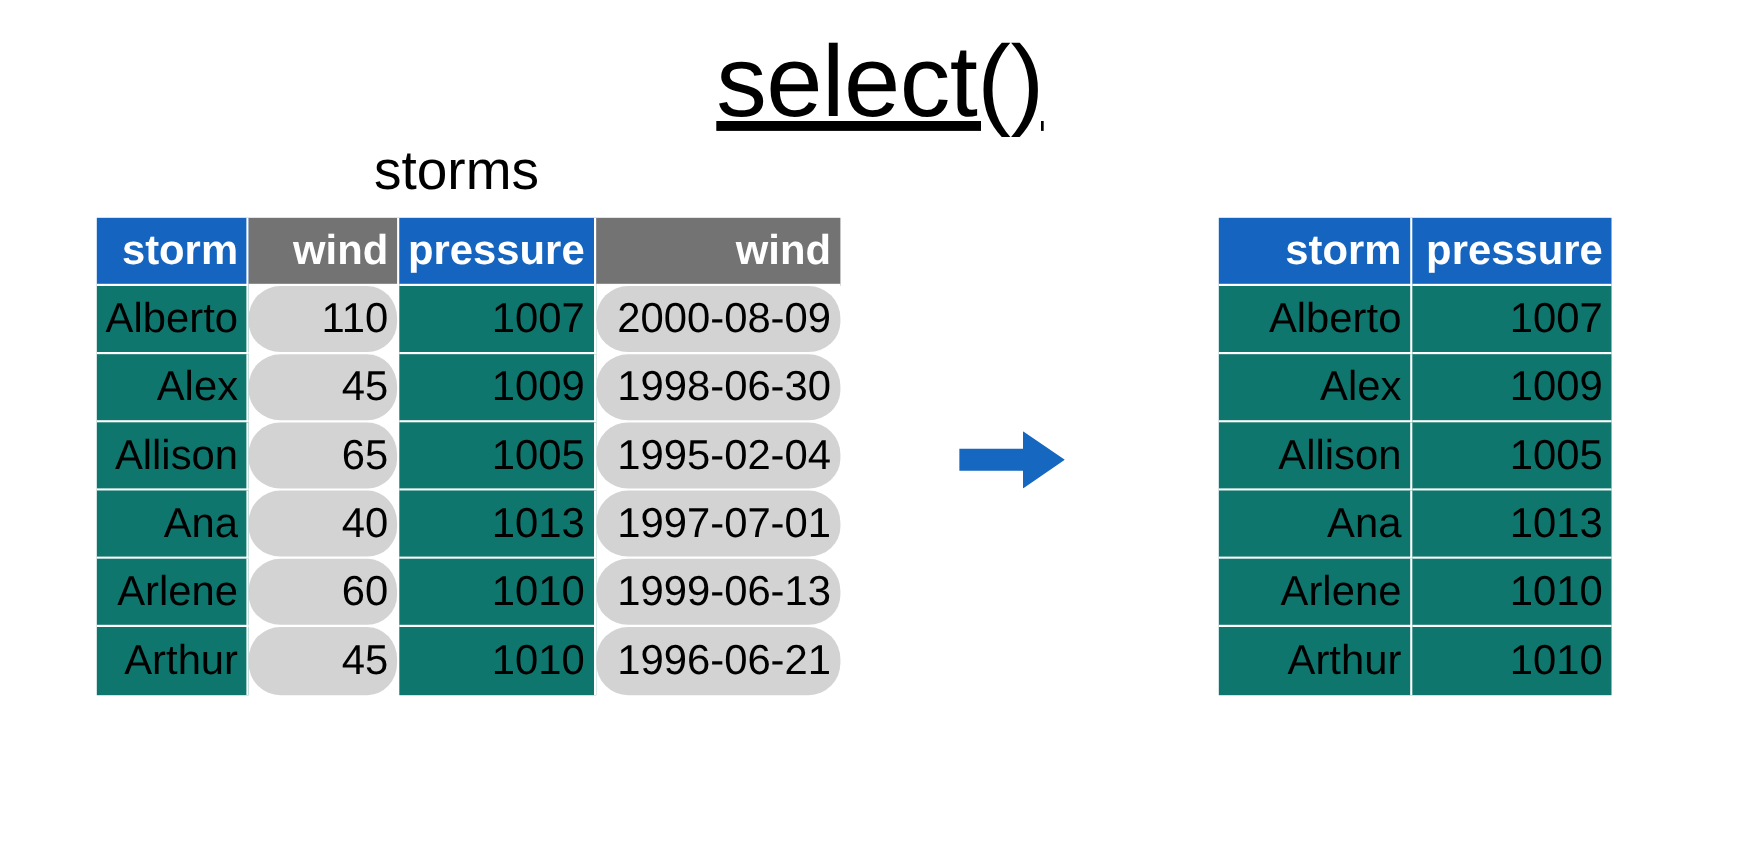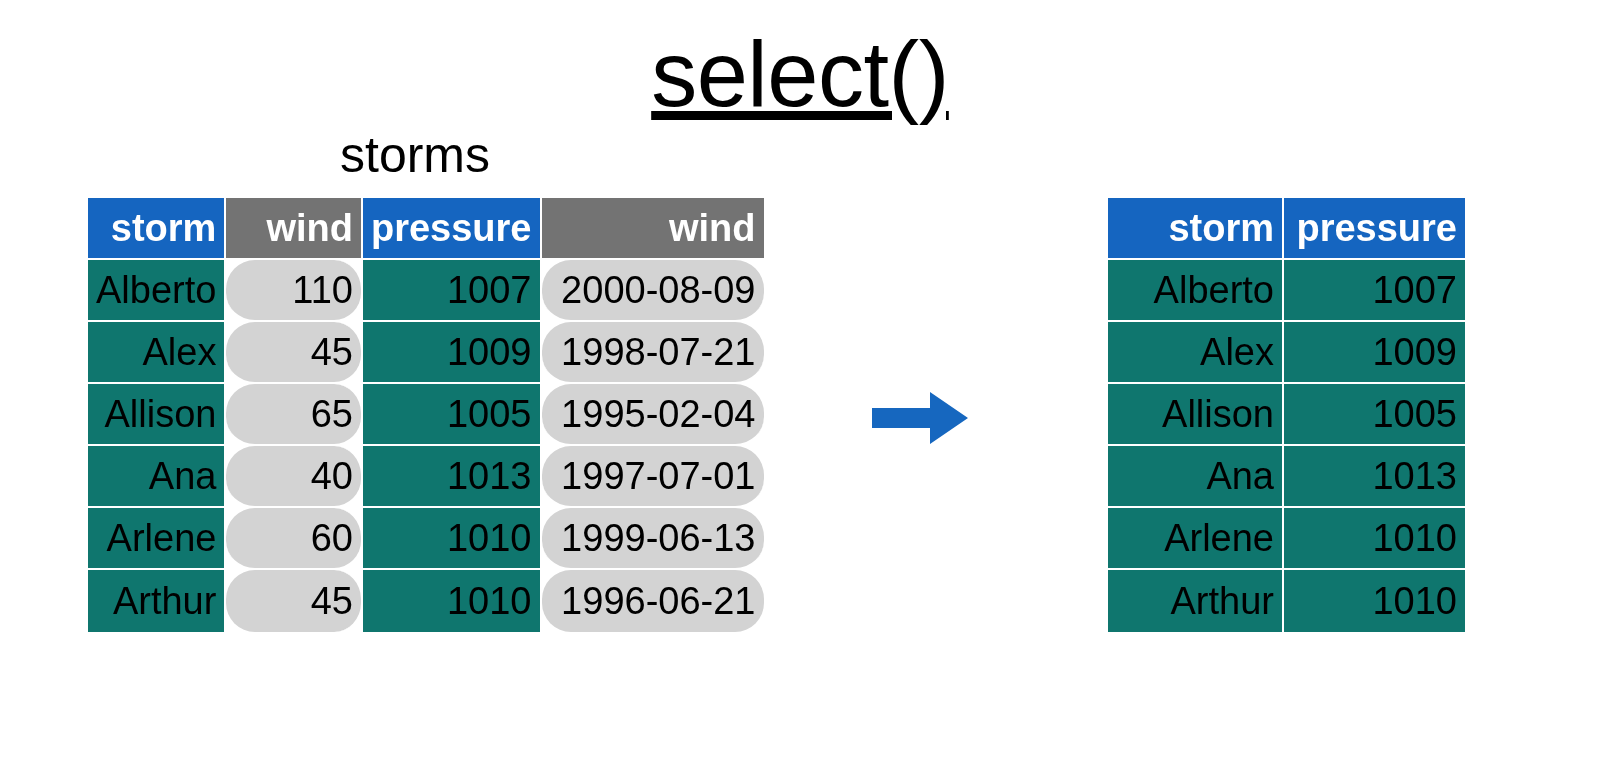--- a/index.html
+++ b/index.html
@@ -135,21 +135,21 @@
     <tr>
       <td class="cl-blue">Alberto</td>
       <td class="cl-gray">110</td>
       <td class="cl-blue">1007</td>
       <td class="cl-gray">2000-08-09</td>
     </tr>
     <tr>
       <td class="cl-blue">Alex</td>
       <td class="cl-gray">45</td>
       <td class="cl-blue">1009</td>
-      <td class="cl-gray">1998-07-21</td>
+      <td class="cl-gray">1998-06-30</td>
     </tr>
     <tr>
       <td class="cl-blue">Allison</td>
       <td class="cl-gray">65</td>
       <td class="cl-blue">1005</td>
       <td class="cl-gray">1995-02-04</td>
     </tr>
     <tr>
       <td class="cl-blue">Ana</td>
       <td class="cl-gray">40</td>

